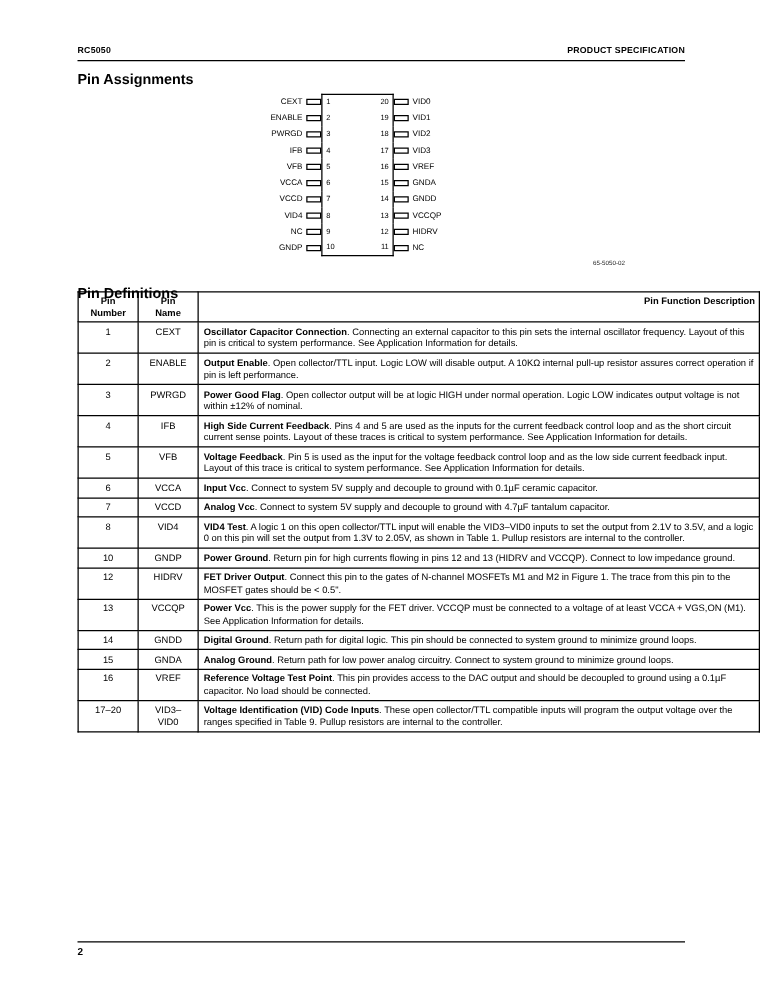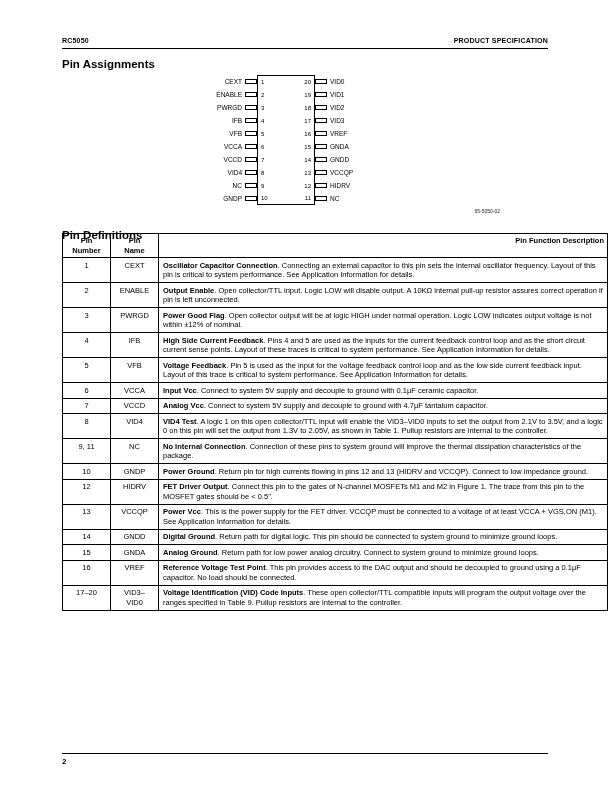--- a/index.html
+++ b/index.html
@@ -215,21 +215,21 @@
     </thead>
     <tbody id="table-body">
         <tr>
           <td class="c-num">1</td>
           <td class="c-name">CEXT</td>
           <td class="c-desc"><b>Oscillator Capacitor Connection</b><span>. Connecting an external capacitor to this pin sets the internal oscillator frequency. Layout of this pin is critical to system performance. See Application Information for details.</span></td>
         </tr>
         <tr>
           <td class="c-num">2</td>
           <td class="c-name">ENABLE</td>
-          <td class="c-desc"><b>Output Enable</b><span>. Open collector/TTL input. Logic LOW will disable output.  A 10KΩ internal pull-up resistor assures correct operation if pin is left unconnected.</span></td>
+          <td class="c-desc"><b>Output Enable</b><span>. Open collector/TTL input. Logic LOW will disable output.  A 10KΩ internal pull-up resistor assures correct operation if pin is left performance.</span></td>
         </tr>
         <tr>
           <td class="c-num">3</td>
           <td class="c-name">PWRGD</td>
           <td class="c-desc"><b>Power Good Flag</b><span>. Open collector output will be at logic HIGH under normal operation. Logic LOW indicates output voltage is not within ±12% of nominal.</span></td>
         </tr>
         <tr>
           <td class="c-num">4</td>
           <td class="c-name">IFB</td>
           <td class="c-desc"><b>High Side Current Feedback</b><span>. Pins 4 and 5 are used as the inputs for the current feedback control loop and as the short circuit current sense points. Layout of these traces is critical to system performance. See Application Information for details.</span></td>
@@ -246,25 +246,20 @@
         </tr>
         <tr>
           <td class="c-num">7</td>
           <td class="c-name">VCCD</td>
           <td class="c-desc"><b>Analog Vcc</b><span>. Connect to system 5V supply and decouple to ground with 4.7µF tantalum capacitor.</span></td>
         </tr>
         <tr>
           <td class="c-num">8</td>
           <td class="c-name">VID4</td>
           <td class="c-desc"><b>VID4 Test</b><span>. A logic 1 on this open collector/TTL input will enable the VID3–VID0 inputs to set the output from 2.1V to 3.5V,  and a logic 0 on this pin will set the output from 1.3V to 2.05V, as shown in Table 1. Pullup resistors are internal to the controller.</span></td>
-        </tr>
-        <tr>
-          <td class="c-num">9, 11</td>
-          <td class="c-name">NC</td>
-          <td class="c-desc"><b>No Internal Connection</b><span>. Connection of these pins to system ground will improve the thermal dissipation characteristics of the package.</span></td>
         </tr>
         <tr>
           <td class="c-num">10</td>
           <td class="c-name">GNDP</td>
           <td class="c-desc"><b>Power Ground</b><span>. Return pin for high currents flowing in pins 12 and 13 (HIDRV and VCCQP). Connect to low impedance ground.</span></td>
         </tr>
         <tr>
           <td class="c-num">12</td>
           <td class="c-name">HIDRV</td>
           <td class="c-desc"><b>FET Driver Output</b><span>. Connect this pin to the gates of N-channel MOSFETs M1 and M2 in Figure 1. The trace from this pin to the MOSFET gates should be &lt; 0.5".</span></td>

